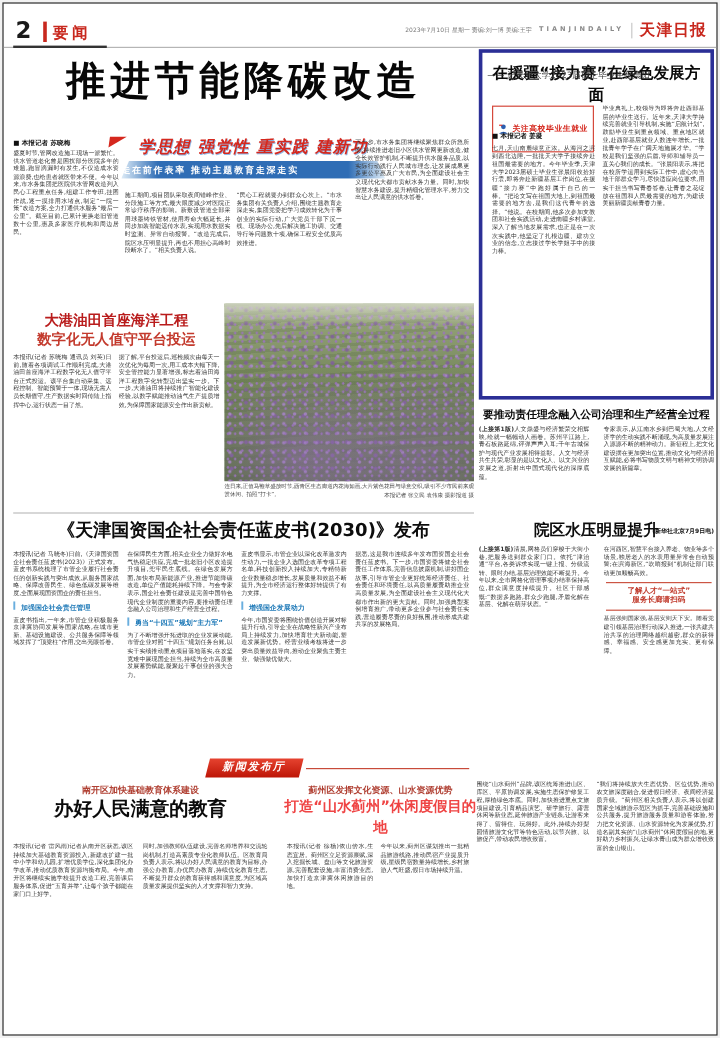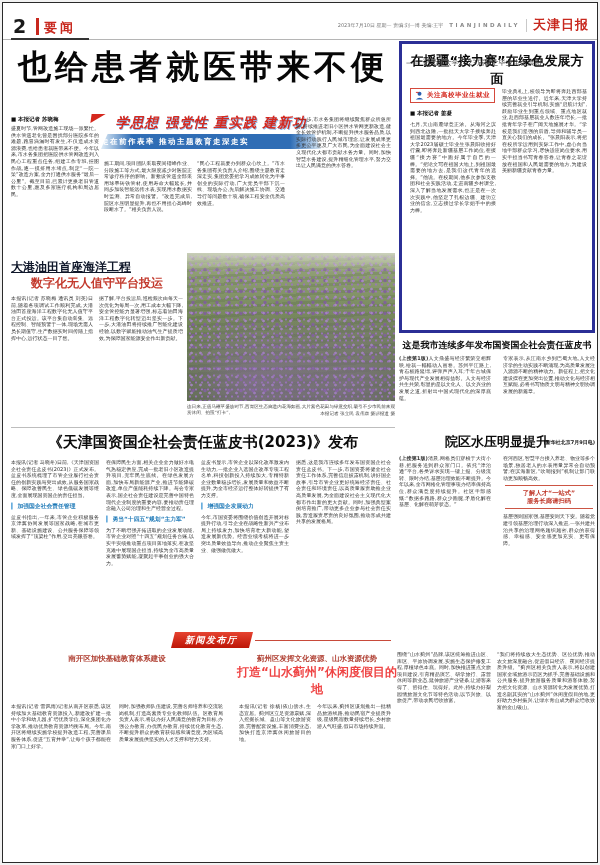--- a/index.html
+++ b/index.html
@@ -25,21 +25,21 @@
   .lead-c1{left:8px;top:113px;width:88px;height:137px;}
   .lead-c2{left:101px;top:157px;width:88px;height:93px;}
   .lead-c3{left:194px;top:157px;width:88px;height:93px;}
   .lead-c4{left:293px;top:113px;width:95px;height:137px;}
   
   .study-banner{left:86px;top:111px;width:244px;height:42px;}
   .banner-l1{font-size:13.5px;font-weight:bold;color:#d5281e;text-align:center;letter-spacing:1px;font-style:italic;text-shadow:0.6px 0.6px 0 #8fb8e6;}
   .banner-l2{margin:2px 12px 0;background:linear-gradient(90deg,rgba(122,178,224,.25),#2f6db5 14%,#2f6db5 86%,rgba(122,178,224,.25));color:#fff;font-size:7.5px;font-weight:bold;text-align:left;letter-spacing:1.5px;padding:2.5px 0;clip-path:polygon(3% 0,97% 0,100% 100%,0 100%);}
   .red-flag-icon{position:absolute;left:2px;top:0;width:0;height:0;border-top:9px solid #d5281e;border-right:14px solid transparent;transform:skewX(-8deg);}
   
-  .dg-h1{left:8px;top:256px;width:172px;color:#0f172a;font-weight:bold;font-size:12px;text-decoration:underline;}
+  .dg-h1{left:8px;top:256px;width:172px;text-align:center;color:#b91c1c;font-weight:bold;font-size:12px;}
   .dg-h2{left:8px;top:272px;width:172px;text-align:center;color:#c33a2d;font-weight:bold;font-size:12px;}
   .dg-c1{left:8px;top:292px;width:82px;height:130px;}
   .dg-c2{left:96px;top:292px;width:84px;height:130px;}
   
   .flower-photo{left:184px;top:250px;width:208px;height:148px;
     background-image:
       linear-gradient(180deg, rgba(212,216,198,.85), rgba(212,216,198,0) 13%),
       radial-gradient(ellipse at 30% 88%, rgba(150,110,185,.5), transparent 42%),
       radial-gradient(ellipse at 75% 92%, rgba(150,110,185,.45), transparent 46%),
       radial-gradient(circle, rgba(154,116,188,.95) 0 .7px, transparent 1.4px),
@@ -56,21 +56,21 @@
   .bb-c1{left:8px;top:456px;width:88px;height:166px;}
   .bb-c2{left:103px;top:456px;width:88px;height:166px;}
   .bb-c3{left:198px;top:456px;width:88px;height:166px;}
   .bb-c4{left:293px;top:456px;width:95px;height:166px;}
   .bb-sub{color:#1f7ab8;font-weight:bold;font-size:5.8px;margin:3px 0;display:flex;gap:2px;align-items:center;}
   .bb-sub .marker{color:#69aede;}
   
   .xinjiang-box{left:396px;top:38px;width:196px;height:292px;border:3px solid #2b2f96;box-sizing:border-box;background:#fff;}
   .xj-headline{left:4px;top:8px;width:182px;text-align:center;font-size:13px;font-weight:bold;color:#0a0a0a;}
   .xj-subhead{left:4px;top:14px;width:182px;text-align:left;font-size:7.2px;color:#333;}
-  .xj-badge{left:8px;top:44px;display:inline-flex;align-items:center;gap:3px;border:1px solid #d5493c;padding:2px 4px;background:#fff;}
+  .xj-badge{left:8px;top:44px;display:inline-flex;align-items:center;gap:3px;border:1px solid #d5493c;padding:14px 4px;background:#fff;}
   .badge-label{color:#d5281e;font-size:6.5px;font-weight:bold;letter-spacing:.5px;}
   .xj-byline{left:8px;top:66px;font-size:5.5px;font-weight:bold;color:#111;}
   .xj-c1{left:8px;top:77px;width:86px;height:202px;}
   .xj-c2{left:100px;top:44px;width:85px;height:235px;}
   
   .gz-headline{left:396px;top:336px;width:196px;text-align:center;font-size:9px;font-weight:bold;color:#0c0c0c;}
   .gz-c1{left:396px;top:352px;width:92px;height:86px;}
   .gz-c2{left:500px;top:352px;width:92px;height:80px;}
   .gz-credit{left:500px;top:436px;width:92px;text-align:right;font-size:5px;font-weight:bold;color:#111;}
   .jump{font-weight:bold;}
@@ -105,21 +105,21 @@
   <div class="abs section-label">要闻</div>
   <div class="header-right">
     <span class="dateline">2023年7月10日 星期一 责编:刘一博 美编:王宇</span>
     <span class="masthead-en">TIANJINDAILY</span>
     <span class="masthead-divider"></span>
     <span class="masthead-cn">天津日报</span>
   </div>
   <div class="abs header-rule"></div>
   <div class="abs header-rule-accent"></div>
 
-  <div class="abs lead-headline">也给患者就医带来不便</div>
+  <div class="abs lead-headline">推进节能降碳改造</div>
 
   <div class="abs study-banner">
     <div class="red-flag-icon"></div>
     <div class="banner-l1">学思想 强党性 重实践 建新功</div>
     <div class="banner-l2">走在前作表率 推动主题教育走深走实</div>
   </div>
 
   <div class="col lead-c1">
     <div class="byline">■ 本报记者 苏晓梅</div>
     <div class="bodytext">盛夏时节,管网改造施工现场一派繁忙。供水管道老化曾是困扰部分医院多年的难题,跑冒滴漏时有发生,不仅造成水资源浪费,也给患者就医带来不便。今年以来,市水务集团把医院供水管网改造列入民心工程重点任务,组建工作专班,挂图作战,逐一摸排用水堵点,制定“一院一策”改造方案,全力打通供水服务“最后一公里”。截至目前,已累计更换老旧管道数十公里,惠及多家医疗机构和周边居民。</div>
@@ -131,21 +131,21 @@
   <div class="abs dg-h1">大港油田首座海洋工程</div>
   <div class="abs dg-h2">数字化无人值守平台投运</div>
   <div class="col dg-c1 bodytext">本报讯(记者 苏晓梅 通讯员 刘英)日前,随着各项调试工作顺利完成,大港油田首座海洋工程数字化无人值守平台正式投运。该平台集自动采集、远程控制、智能预警于一体,现场无需人员长期值守,生产数据实时回传陆上指挥中心,运行状态一目了然。</div>
   <div class="col dg-c2 bodytext">据了解,平台投运后,巡检频次由每天一次优化为每周一次,用工成本大幅下降,安全管控能力显著增强,标志着油田海洋工程数字化转型迈出坚实一步。下一步,大港油田将持续推广智能化建设经验,以数字赋能推动油气生产提质增效,为保障国家能源安全作出新贡献。</div>
 
   <div class="abs flower-photo"></div>
   <div class="abs caption1">连日来,正值马鞭草盛放时节,西青区生态廊道内花海如画,大片紫色花田与绿意交织,吸引不少市民前来观赏休闲、拍照“打卡”。</div>
   <div class="abs caption2">本报记者 张立民 袁伟康 摄影报道 摄</div>
   <div class="abs divider-line"></div>
 
-  <div class="abs bb-headline">《天津国资国企社会责任蓝皮书(2023)》发布</div>
+  <div class="abs bb-headline">《天津国资国企社会责任蓝皮书(2030)》发布</div>
   <div class="col bb-c1">
     <div class="bodytext">本报讯(记者 马晓冬)日前,《天津国资国企社会责任蓝皮书(2023)》正式发布。蓝皮书系统梳理了市管企业履行社会责任的创新实践与突出成效,从服务国家战略、保障改善民生、绿色低碳发展等维度,全面展现国资国企的责任担当。</div>
     <div class="bb-sub">
         <span class="marker">▍</span>
         <span>加强国企社会责任管理</span>
       </div>
     <div class="bodytext">蓝皮书指出,一年来,市管企业积极服务京津冀协同发展等国家战略,在城市更新、基础设施建设、公共服务保障等领域发挥了“顶梁柱”作用,交出亮眼答卷。</div>
   </div>
   <div class="col bb-c2">
     <div class="bodytext">在保障民生方面,相关企业全力做好水电气热稳定供应,完成一批老旧小区改造提升项目,兜牢民生底线。在绿色发展方面,加快布局新能源产业,推进节能降碳改造,单位产值能耗持续下降。与会专家表示,国企社会责任建设是完善中国特色现代企业制度的重要内容,要推动责任理念融入公司治理和生产经营全过程。</div>
@@ -174,40 +174,41 @@
           <path d="M0.8 9.5 Q5 5.6 9.2 9.5 Z" fill="#2b5fb0"></path>
           <rect x="1" y="1" width="3" height="1" fill="#d5281e"></rect>
         </svg>
       <span class="badge-label">关注高校毕业生就业</span>
     </div>
     <div class="abs xj-byline">■ 本报记者 姜凝</div>
     <div class="col xj-c1 bodytext">七月,天山南麓绿意正浓。从海河之滨到西北边陲,一批批天大学子接续奔赴祖国最需要的地方。今年毕业季,天津大学2023届硕士毕业生张晨阳收拾好行囊,即将奔赴新疆基层工作岗位,在援疆“接力赛”中跑好属于自己的一棒。“把论文写在祖国大地上,到祖国最需要的地方去,是我们这代青年的选择。”他说。在校期间,他多次参加支教团和社会实践活动,走进南疆乡村课堂,深入了解当地发展需求,也正是在一次次实践中,他坚定了扎根边疆、建功立业的信念,立志接过学长学姐手中的接力棒。</div>
     <div class="col xj-c2 bodytext">毕业典礼上,校领导为即将奔赴西部基层的毕业生送行。近年来,天津大学持续完善就业引导机制,实施“启航计划”,鼓励毕业生到重点领域、重点地区就业,赴西部基层就业人数连年增长,一批批青年学子在广阔天地施展才华。“学校是我们坚强的后盾,导师和辅导员一直关心我们的成长。”张晨阳表示,将把在校所学运用到实际工作中,虚心向当地干部群众学习,尽快适应岗位要求,用实干担当书写青春答卷,让青春之花绽放在祖国和人民最需要的地方,为建设美丽新疆贡献青春力量。</div>
   </div>
 
-  <div class="abs gz-headline">这是我市连续多年发布国资国企社会责任蓝皮书</div>
+  <div class="abs gz-headline">要推动责任理念融入公司治理和生产经营全过程</div>
   <div class="col gz-c1 bodytext"><span class="jump">(上接第1版)</span><span>人文鼎盛与经济繁荣交相辉映,绘就一幅幅动人画卷。苏州平江路上,青石板路延绵,评弹声声入耳;千年古城保护与现代产业发展相得益彰。人文与经济共生共荣,彰显的是以文化人、以文兴业的发展之道,折射出中国式现代化的深厚底蕴。</span></div>
   <div class="col gz-c2 bodytext">专家表示,从江南水乡到巴蜀大地,人文经济学的生动实践不断涌现,为高质量发展注入源源不断的精神动力。新征程上,把文化建设摆在更加突出位置,推动文化与经济相互赋能,必将书写物质文明与精神文明协调发展的新篇章。</div>
   <div class="abs gz-credit">(新华社北京7月9日电)</div>
 
   <div class="abs pc-headline">院区水压明显提升</div>
   <div class="col pc-c1 bodytext"><span class="jump">(上接第1版)</span><span>清晨,网格员们穿梭于大街小巷,把服务送到群众家门口。依托“津治通”平台,各类诉求实现一键上报、分级流转、限时办结,基层治理效能不断提升。今年以来,全市网格化管理事项办结率保持高位,群众满意度持续提升。社区干部感慨:“数据多跑路,群众少跑腿,矛盾化解在基层、化解在萌芽状态。”</span></div>
   <div class="col pc-c2">
     <div class="bodytext">在河西区,智慧平台接入养老、物业等多个场景,独居老人的水表用量异常会自动预警;在滨海新区,“吹哨报到”机制让部门联动更加顺畅高效。</div>
     <div class="talent-promo">
       <div>了解人才“一站式”</div>
       <div>服务长廊请扫码</div>
     </div>
     <div class="bodytext">基层强则国家强,基层安则天下安。随着党建引领基层治理行动深入推进,一张共建共治共享的治理网络越织越密,群众的获得感、幸福感、安全感更加充实、更有保障。</div>
   </div>
 
   <div class="abs briefing-ribbon">新闻发布厅</div>
   <div class="abs ribbon-line"></div>
 
   <div class="abs nk-kicker">南开区加快基础教育体系建设</div>
+  <div class="abs nk-headline">办好人民满意的教育</div>
   <div class="col nk-c1 bodytext">本报讯(记者 雷风雨)记者从南开区获悉,该区持续加大基础教育资源投入,新建改扩建一批中小学和幼儿园,扩增优质学位,深化集团化办学改革,推动优质教育资源均衡布局。今年,南开区将继续实施学校提升改造工程,完善课后服务体系,促进“五育并举”,让每个孩子都能在家门口上好学。</div>
   <div class="col nk-c2 bodytext">同时,加强教师队伍建设,完善名师培养和交流轮岗机制,打造高素质专业化教师队伍。区教育局负责人表示,将以办好人民满意的教育为目标,办强公办教育,办优民办教育,持续优化教育生态,不断提升群众的教育获得感和满意度,为区域高质量发展提供坚实的人才支撑和智力支持。</div>
 
   <div class="abs jz-kicker">蓟州区发挥文化资源、山水资源优势</div>
   <div class="abs jz-headline">打造“山水蓟州”休闲度假目的地</div>
   <div class="col jz-c1 bodytext">本报讯(记者 徐杨)依山傍水,生态宜居。蓟州区立足资源禀赋,深入挖掘长城、盘山等文化旅游资源,完善配套设施,丰富消费业态,加快打造京津冀休闲旅游目的地。</div>
   <div class="col jz-c2 bodytext">今年以来,蓟州区谋划推出一批精品旅游线路,推动民宿产业提质升级,星级民宿数量持续增长,乡村旅游人气旺盛,假日市场持续升温。</div>
   <div class="col jz-c3 bodytext">围绕“山水蓟州”品牌,该区统筹推进山区、库区、平原协调发展,实施生态保护修复工程,厚植绿色本底。同时,加快推进重点文旅项目建设,引育精品演艺、研学旅行、露营休闲等新业态,延伸旅游产业链条,让游客来得了、留得住、玩得好。此外,持续办好梨园情旅游文化节等特色活动,以节兴旅、以旅促产,带动农民增收致富。</div>
   <div class="col jz-c4 bodytext">“我们将持续放大生态优势、区位优势,推动农文旅深度融合,促进假日经济、夜间经济提质升级。”蓟州区相关负责人表示,将以创建国家全域旅游示范区为抓手,完善基础设施和公共服务,提升旅游服务质量和游客体验,努力把文化资源、山水资源转化为发展优势,打造名副其实的“山水蓟州”休闲度假目的地,更好助力乡村振兴,让绿水青山成为群众增收致富的金山银山。</div>
 

